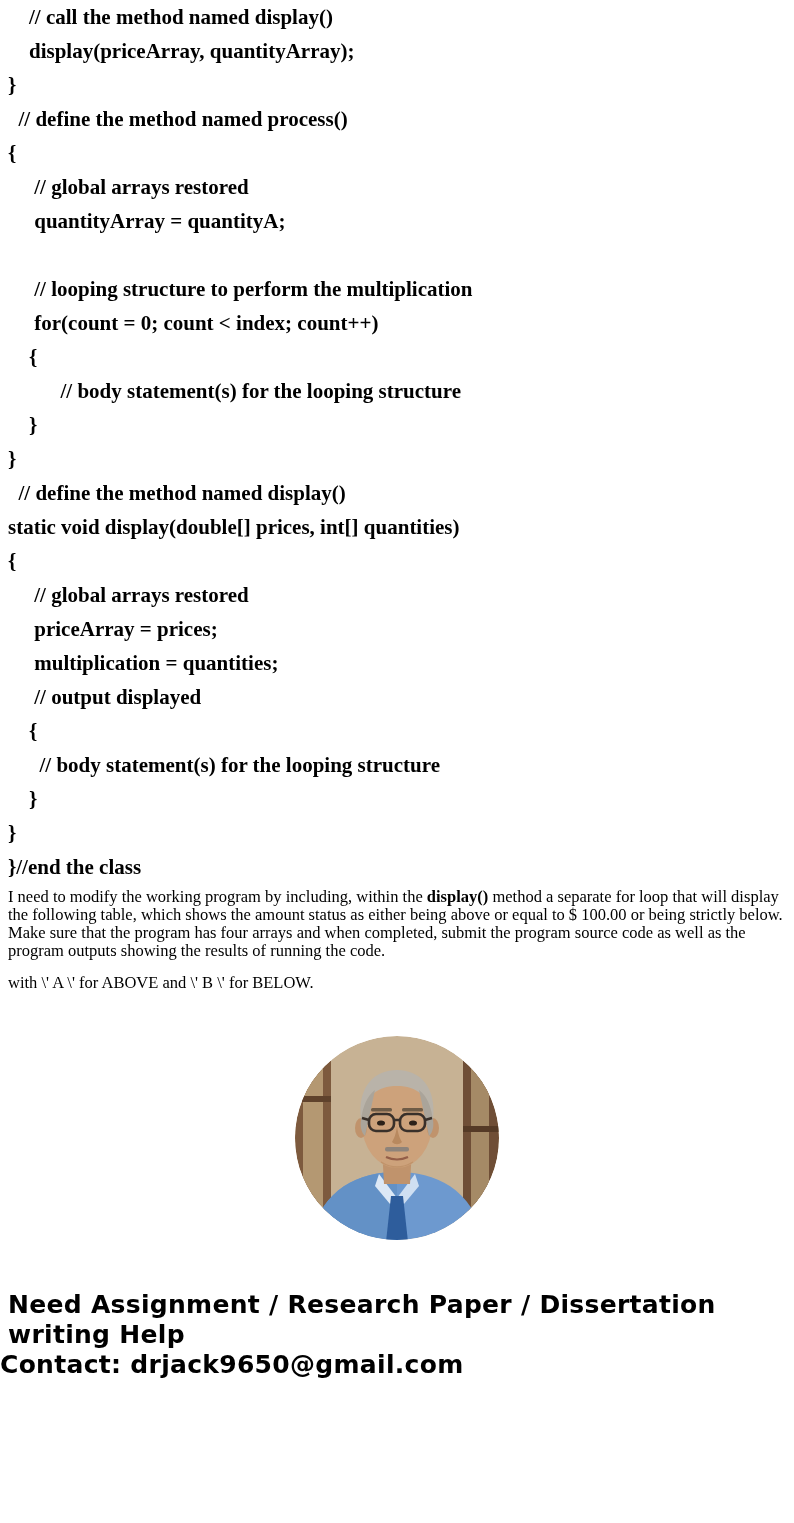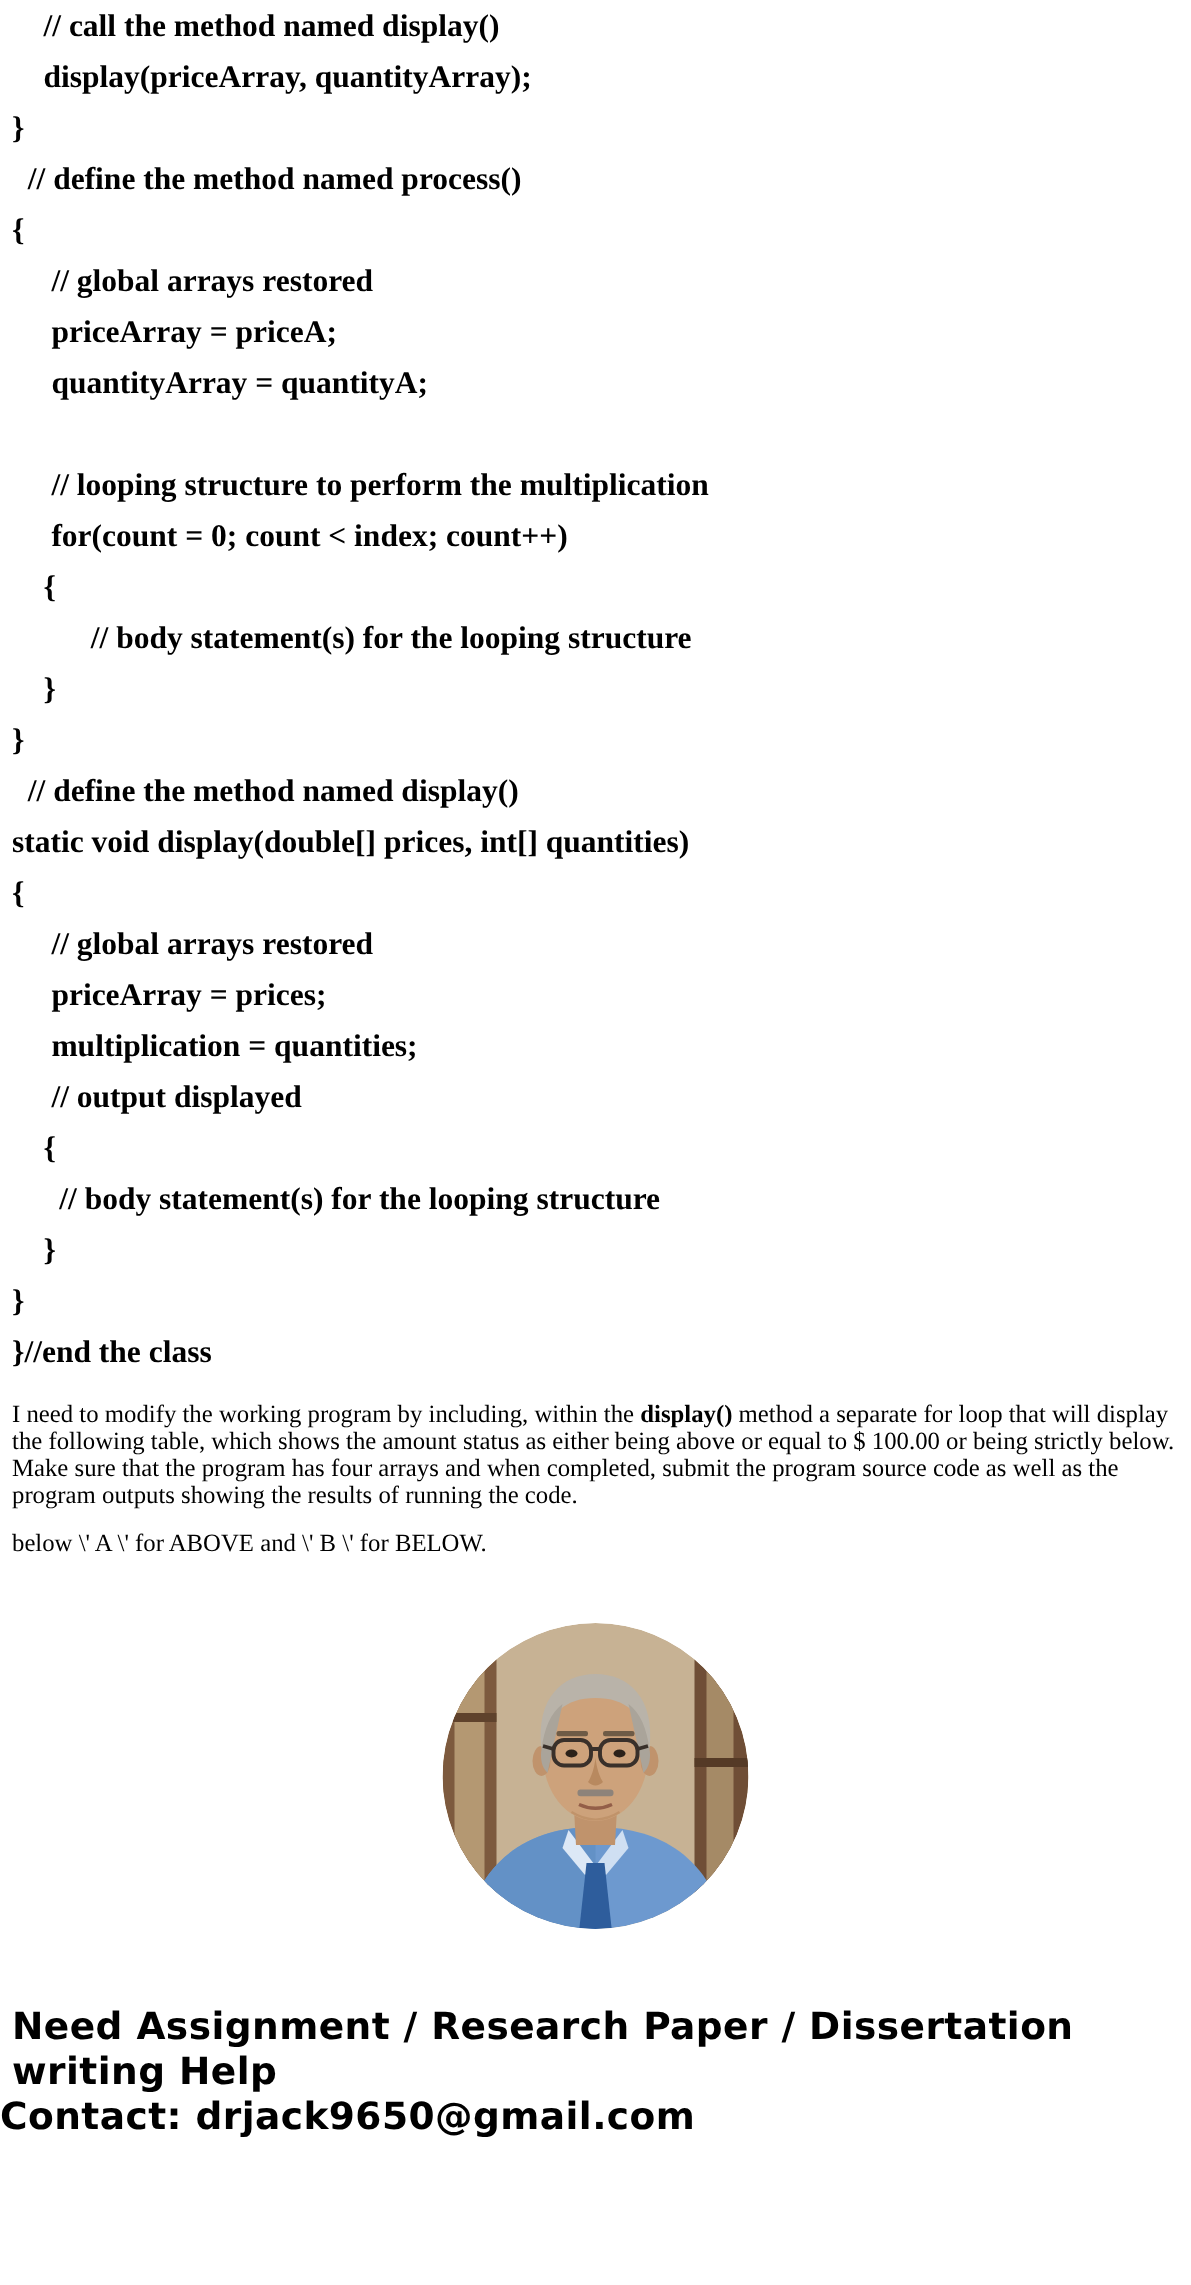--- a/index.html
+++ b/index.html
@@ -27,21 +27,21 @@
     min-height: 34px;
   }
 
   
   .para {
     padding: 0 8px;
     font-size: 16.5px;
     line-height: 18px;
   }
   .para .bold { font-weight: bold; }
-  .p1 { margin-top: 16px; }
+  .p1 { margin-top: 4px; }
   .p2 { margin-top: 14px; }
   .p2-line1 { font-size: 0; }              
   .p2-line1 > span { font-size: 16.5px; }
   .p2-indent { display: inline-block; width: 99px; }
   .p2-gap { display: inline-block; width: 156px; }
 
   
   .avatar-wrap {
     margin-top: 44px;
     display: flex;
@@ -73,21 +73,20 @@
 </head>
 <body>
 
 <div class="code-block">
     <div class="code-line">    // call the method named display()</div>
     <div class="code-line">    display(priceArray, quantityArray);</div>
     <div class="code-line">}</div>
     <div class="code-line">  // define the method named process()</div>
     <div class="code-line">{</div>
     <div class="code-line">     // global arrays restored</div>
-    <div class="code-line">     priceArray = priceA;</div>
     <div class="code-line">     quantityArray = quantityA;</div>
     <div class="code-line"></div>
     <div class="code-line">     // looping structure to perform the multiplication</div>
     <div class="code-line">     for(count = 0; count &lt; index; count++)</div>
     <div class="code-line">    {</div>
     <div class="code-line">          // body statement(s) for the looping structure</div>
     <div class="code-line">    }</div>
     <div class="code-line">}</div>
     <div class="code-line">  // define the method named display()</div>
     <div class="code-line">static void display(double[] prices, int[] quantities)</div>
@@ -99,21 +98,21 @@
     <div class="code-line">    {</div>
     <div class="code-line">      // body statement(s) for the looping structure</div>
     <div class="code-line">    }</div>
     <div class="code-line">}</div>
     <div class="code-line">}//end the class</div>
   </div>
 
 <div class="para p1"><span>I need to modify the working program by including, within the </span><span class="bold">display()</span><span> method a separate for loop that will display the following table, which shows the amount status as either being above or equal to $ 100.00 or being strictly below. Make sure that the program has four arrays and when completed, submit the program source code as well as the program outputs showing the results of running the code.</span></div>
 
 <div class="para p2">
-  <div>below \' A \' for ABOVE and \' B \' for BELOW.</div>
+  <div>with \' A \' for ABOVE and \' B \' for BELOW.</div>
 </div>
 
 <div class="avatar-wrap">
   <svg class="avatar" viewBox="0 0 204 204" xmlns="http://www.w3.org/2000/svg" role="img">
     <defs>
       <clipPath id="circleClip">
           <circle cx="102" cy="102" r="102"></circle>
         </clipPath>
     </defs>
     <g clip-path="url(#circleClip)">

